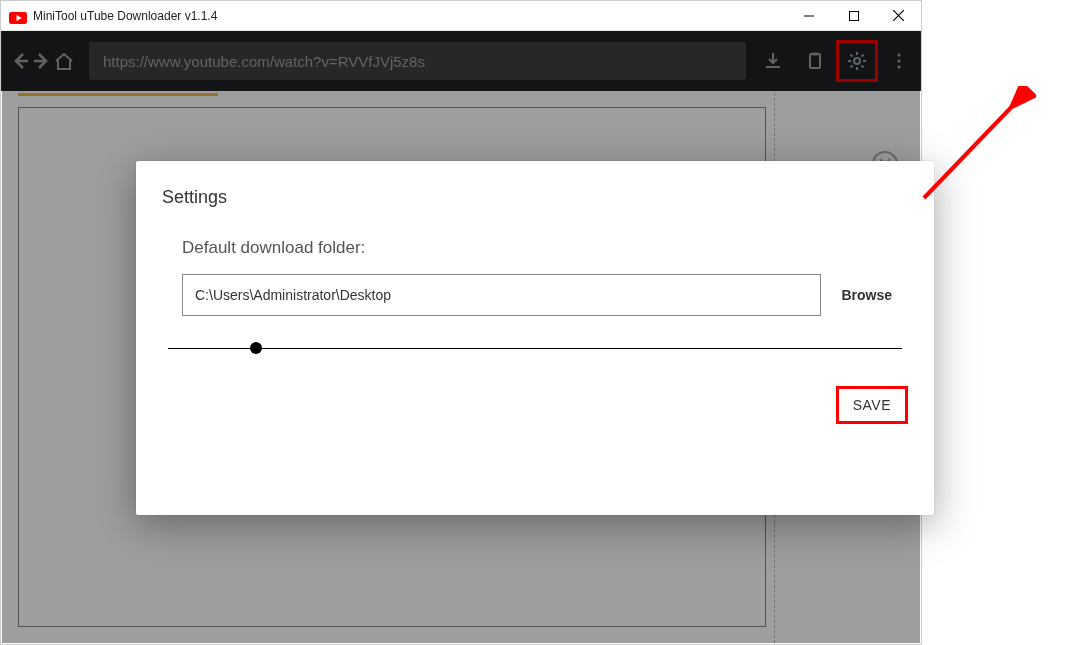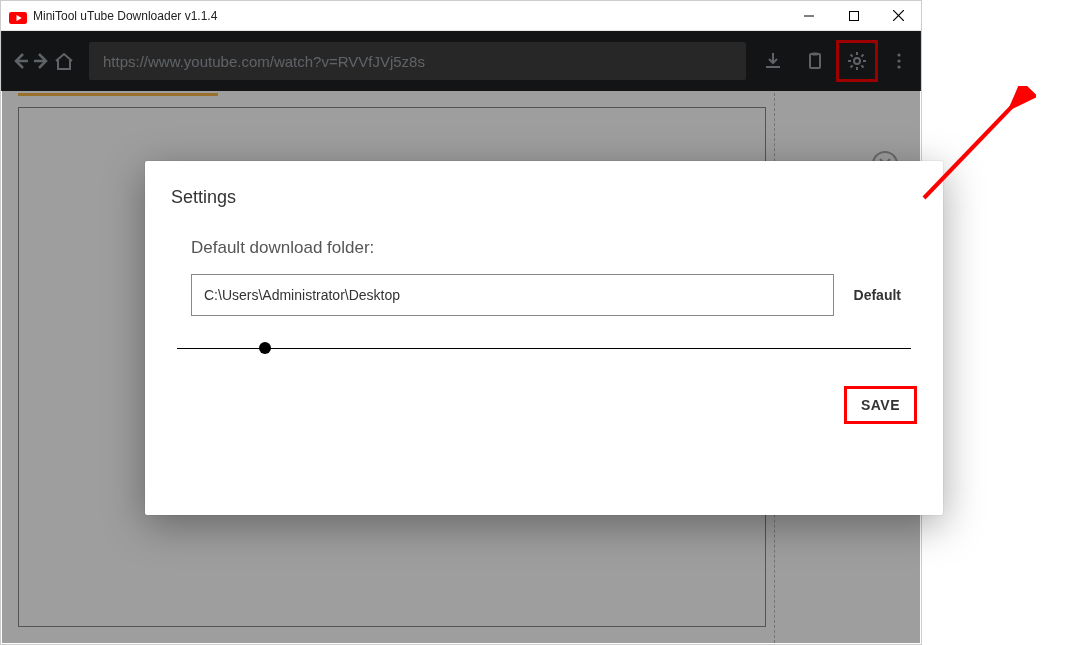--- a/index.html
+++ b/index.html
@@ -31,33 +31,33 @@
 .main-panel { position: absolute; left: 16px; top: 14px; width: 748px; height: 520px; border: 1px solid #888; }
 .side-panel { position: absolute; left: 772px; top: 0; right: 0; bottom: 0; border-left: 1px dashed #bdbdbd; }
 .side-head { height: 40px; display: flex; align-items: center; justify-content: center; gap: 30px; border-bottom: 1px solid #ddd; font-size: 13px; font-weight: 600; color: #555; }
 .side-head span { cursor: pointer; }
 .side-close { position: absolute; right: 22px; top: 58px; width: 26px; height: 26px; border: 2px solid #aaa; border-radius: 50%; display: flex; align-items: center; justify-content: center; color: #aaa; cursor: pointer; }
 
 
 .dim { position: absolute; left: 1px; right: 1px; top: 30px; bottom: 1px; background: rgba(0,0,0,0.38); }
 
 
-.modal { position: absolute; left: 144px; top: 160px; width: 798px; height: 354px; background: #fff; border-radius: 2px; box-shadow: 0 10px 40px rgba(0,0,0,0.35), 0 0 0 1px rgba(0,0,0,0.04); padding: 26px 26px 20px 26px; }
+.modal { position: absolute; left: 135px; top: 160px; width: 798px; height: 354px; background: #fff; border-radius: 2px; box-shadow: 0 10px 40px rgba(0,0,0,0.35), 0 0 0 1px rgba(0,0,0,0.04); padding: 26px 26px 20px 26px; }
 .modal h2 { font-size: 18px; font-weight: 400; color: #333; margin-bottom: 30px; }
 .field-label { font-size: 17px; color: #555; margin: 0 0 16px 20px; }
 .folder-row { display: flex; align-items: center; gap: 20px; margin: 0 16px 24px 20px; }
 .folder-input { flex: 1; height: 42px; border: 1px solid #888; padding: 0 12px; font-size: 14px; color: #333; outline: none; }
 .browse { font-size: 14px; font-weight: 600; color: #333; cursor: pointer; }
 .mcd-label { font-size: 13px; color: #888; margin: 0 0 10px 6px; }
 .mcd-label .val { color: #333; }
 .slider-wrap { position: relative; height: 18px; margin: 0 6px; }
 .slider-track { position: absolute; left: 0; right: 0; top: 8px; height: 1px; background: #000; }
 .slider-thumb { position: absolute; top: 2px; width: 12px; height: 12px; background: #000; border-radius: 50%; margin-left: -6px; cursor: pointer; }
 .save-row { display: flex; justify-content: flex-end; margin-top: 28px; }
-.save-btn { border: 3px solid #ff0000; padding: 8px 14px; font-size: 14px; font-weight: 700; color: #333; letter-spacing: 0.5px; cursor: pointer; }
+.save-btn { border: 3px solid #ff0000; padding: 8px 14px; font-size: 14px; font-weight: 400; color: #333; letter-spacing: 0.5px; cursor: pointer; }
 
 
 .arrow { position: absolute; left: 905px; top: 85px; pointer-events: none; }
 
 </style>
 </head>
 <body>
 
 <div class="window">
 
@@ -159,21 +159,21 @@
     </div>
   </div>
 
   <div class="dim"></div>
 
   <div class="modal">
     <h2>Settings</h2>
     <div class="field-label">Default download folder:</div>
     <div class="folder-row">
       <input class="folder-input" type="text" value="C:\Users\Administrator\Desktop" style="">
-      <span class="browse">Default</span>
+      <span class="browse">Browse</span>
     </div>
     <div class="slider-wrap">
       <div class="slider-track"></div>
       <div class="slider-thumb" id="thumb" style="left: 12%;"></div>
     </div>
     <div class="save-row">
       <div class="save-btn">SAVE</div>
     </div>
   </div>
 

